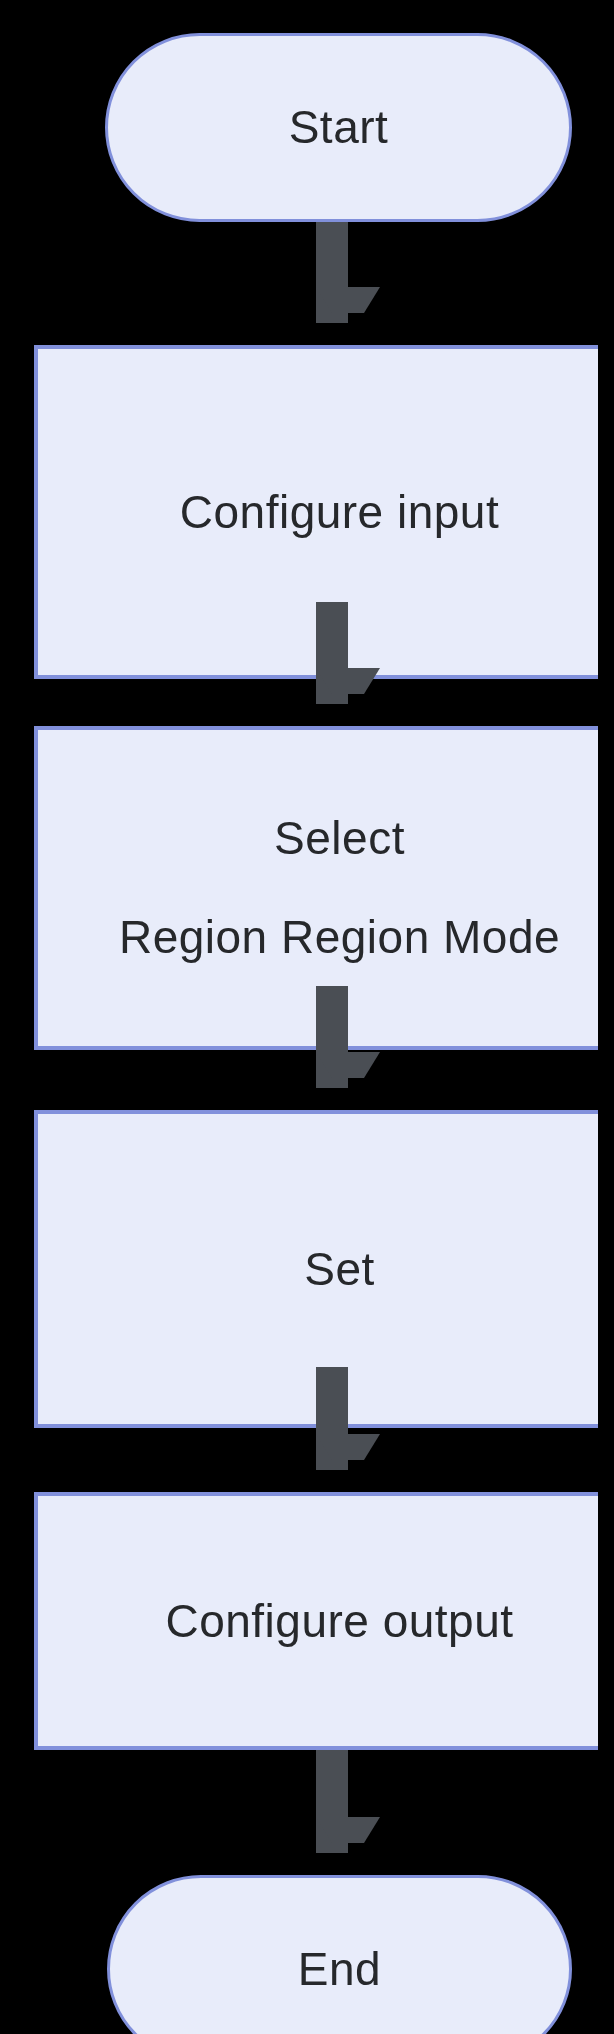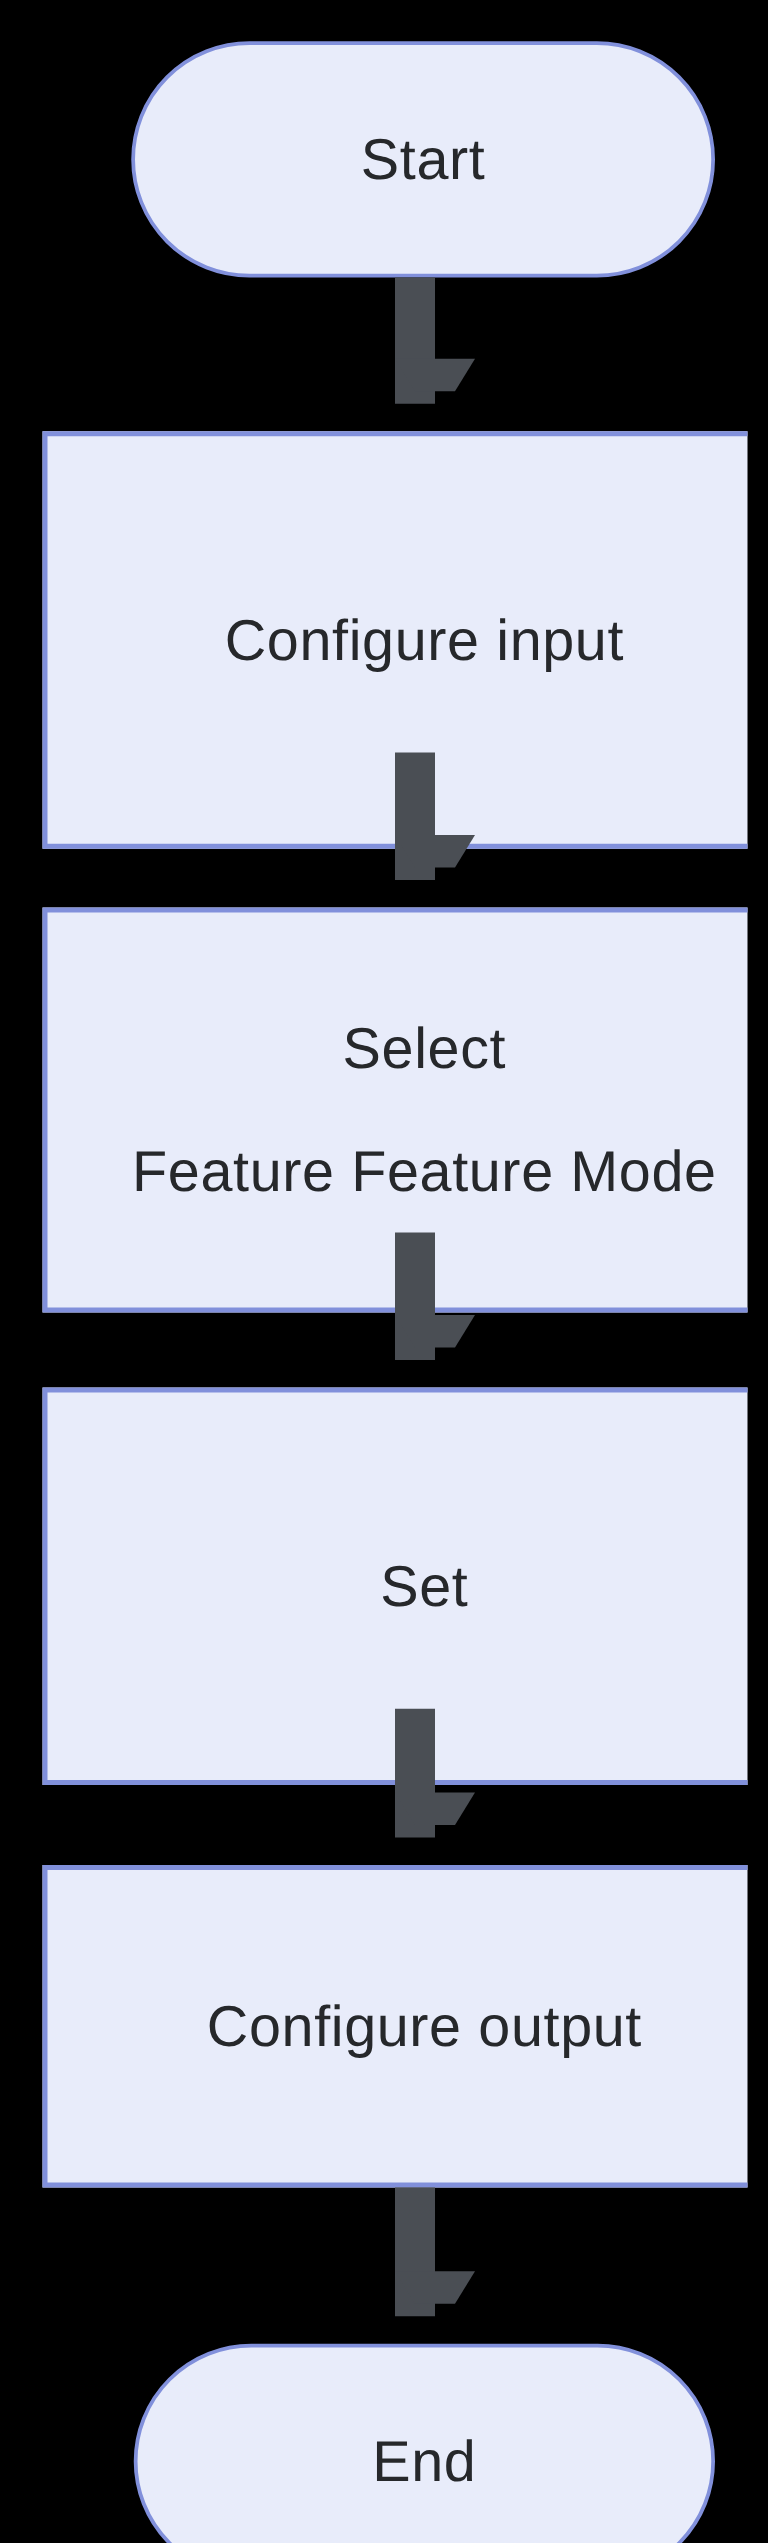--- a/index.html
+++ b/index.html
@@ -91,21 +91,21 @@
     <span class="label">Configure input</span>
   </div>
 
   <div class="arrow a2">
     <span class="shaft"></span>
     <span class="head"></span>
   </div>
 
   <div class="node rect" id="n-select-mode">
     <span class="label">Select</span>
-    <span class="label">Feature Feature Mode</span>
+    <span class="label">Region Region Mode</span>
   </div>
 
   <div class="arrow a3">
     <span class="shaft"></span>
     <span class="head"></span>
   </div>
 
   <div class="node rect" id="n-set-params">
     <span class="label">Set</span>
   </div>

